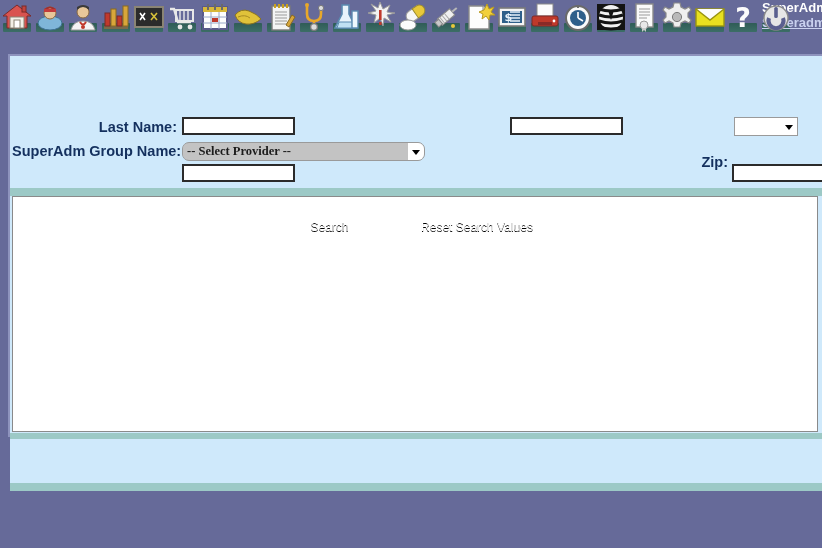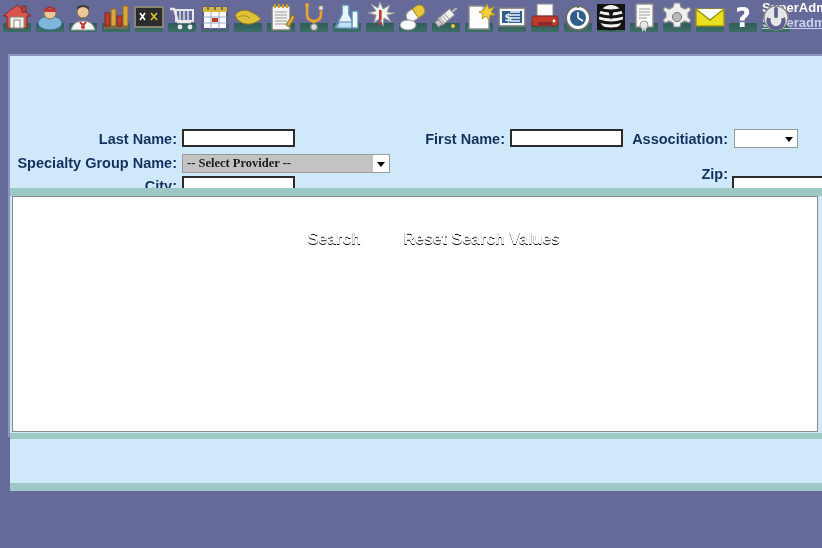--- a/index.html
+++ b/index.html
@@ -84,21 +84,20 @@
     border-right: none;
     background: #cfe9fb;
     box-sizing: border-box;
   }
 
   
   #search-area {
     position: relative;
     height: 132px;
     background: #cfe9fb;
-    margin-top: 12px;
   }
 
   .lbl {
     position: absolute;
     font-size: 14.5px;
     font-weight: bold;
     color: #14305e;
     text-align: right;
     white-space: nowrap;
   }
@@ -164,23 +163,23 @@
 
   
   .btn {
     position: absolute;
     cursor: pointer;
     box-sizing: border-box;
     border-radius: 7px;
     background: linear-gradient(#3b3b3b 0%, #2a2a2a 45%, #1c1c1c 100%);
     border: 1px solid #15151f;
     color: #ffffff;
-    font-size: 16px;
-    font-weight: bold;
-    text-align: right;
+    font-size: 12px;
+    font-weight: normal;
+    text-align: center;
     overflow: hidden;
     font-family: "Liberation Sans", sans-serif;
   }
   .btn .cap {
     position: absolute;
     left: 2px; top: 1px;
     right: 2px;
     height: 9px;
     border-radius: 5px 5px 3px 3px;
     background: linear-gradient(#9a9ecb, #7b81b4);
@@ -461,36 +460,33 @@
   </div>
 </div>
 
 <div id="page-frame">
 
   <div id="search-area">
 
     <div class="lbl" style="left:2px; top:63px; width:165px;">Last Name:</div>
     <input class="txtbox" id="in-last" style="left: 172px; top: 61px; width: 113px;" value="">
 
-    <div class="lbl" style="left:330px; top:63px; width:165px;">First Name:</div>
     <input class="txtbox" id="in-first" style="left: 500px; top: 61px; width: 113px;" value="">
 
-    <div class="lbl" style="left:560px; top:63px; width:158px;">Associtiation:</div>
     <div class="ddl" style="left:724px; top:61px; width:64px;">
       <span class="ddl-text"></span>
       <span class="arrow"></span>
     </div>
 
-    <div class="lbl" style="left:2px; top:87px; width:165px;">Specialty Group Name:</div>
-    <div class="ddl grey" style="left:172px; top:86px; width:208px;">
+    <div class="lbl" style="left:2px; top:87px; width:165px;">SuperAdm Group Name:</div>
+    <div class="ddl grey" style="left:172px; top:86px; width:243px;border-radius:7px;">
       <span class="ddl-text">-- Select Provider --</span>
       <span class="arrow"></span>
     </div>
 
-    <div class="lbl" style="left:2px; top:110px; width:165px;">City:</div>
     <input class="txtbox" id="in-city" style="left: 172px; top: 108px; width: 113px;" value="">
 
     <div class="lbl" style="left:560px; top:98px; width:158px;">Zip:</div>
     <input class="txtbox" id="in-zip" style="left: 722px; top: 108px; width: 113px;" value="">
 
     <div class="lbl" style="left:2px; top:134px; width:165px;">Specialty:</div>
     <div class="ddl" style="left:172px; top:133px; width:350px;">
       <span class="ddl-text">-- Choose Specialty --</span>
       <span class="arrow"></span>
     </div>

